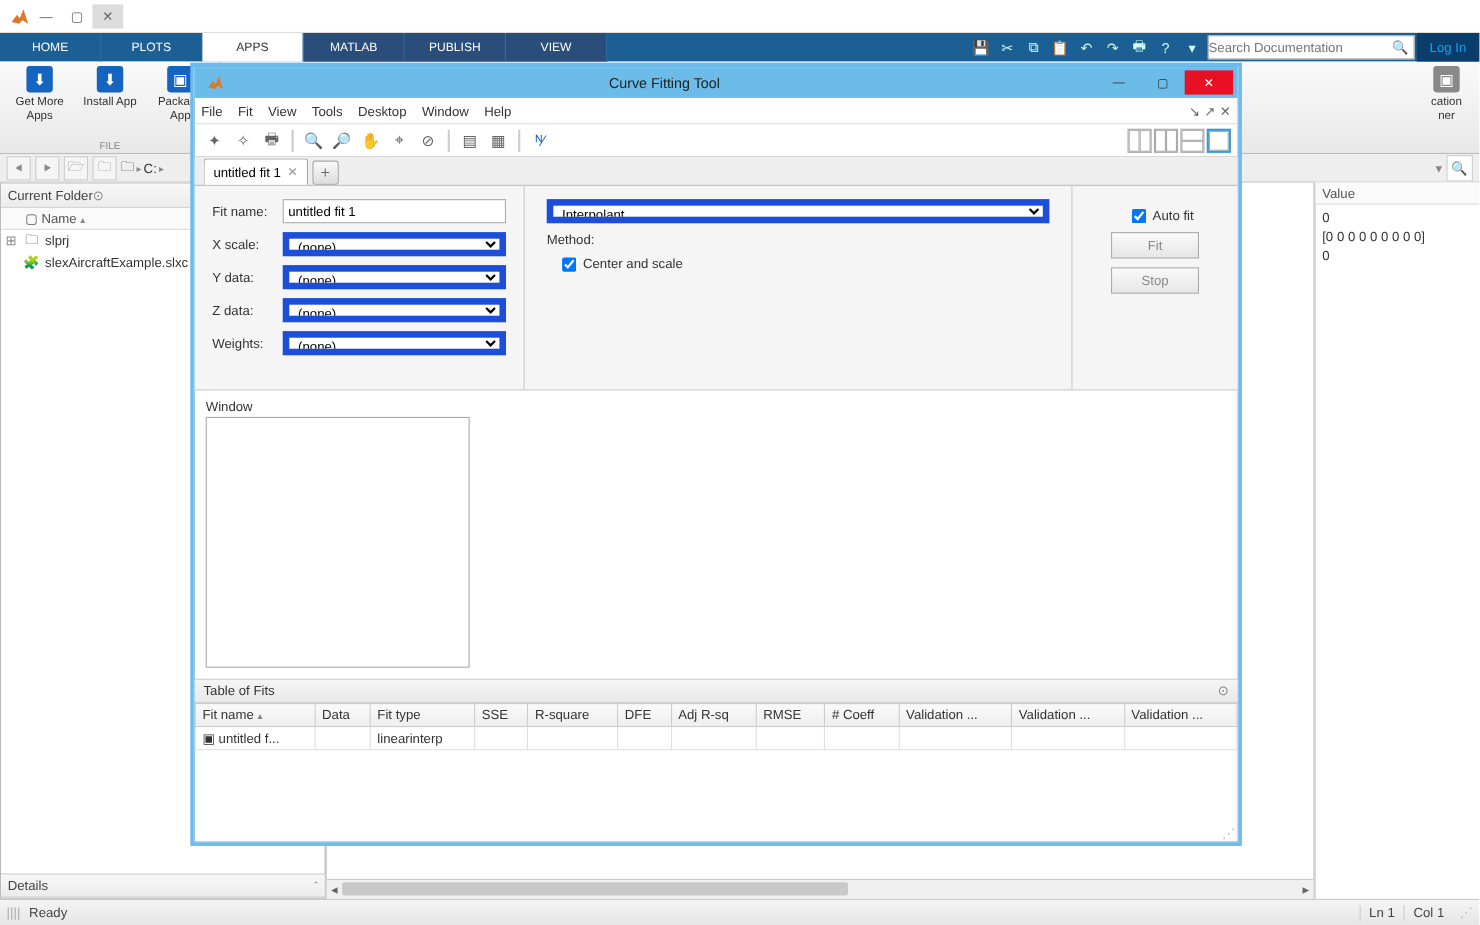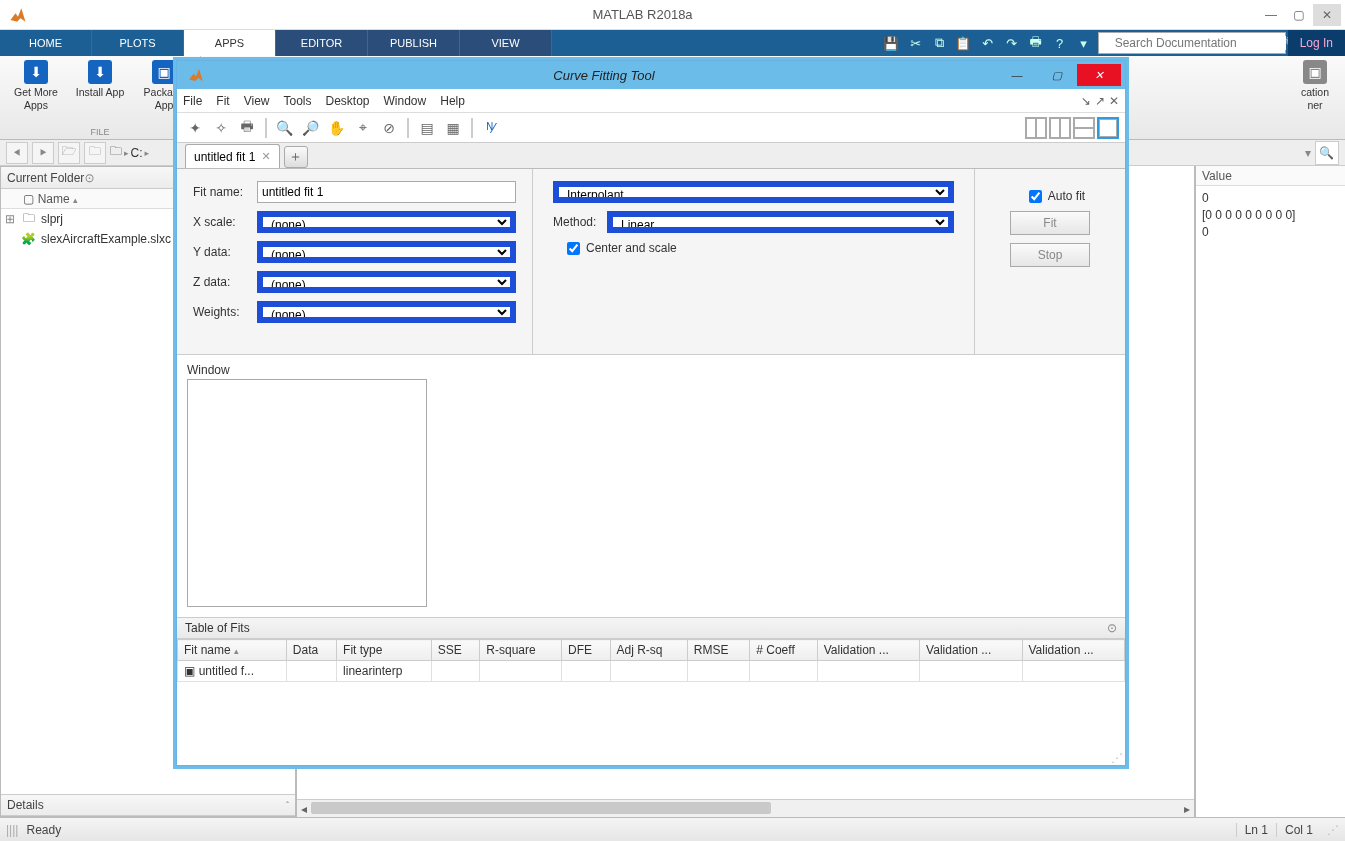--- a/index.html
+++ b/index.html
@@ -13,23 +13,23 @@
 .winbtn { width: 28px; height: 22px; display: flex; align-items: center; justify-content: center; color: #666; }
 .winbtn.close-g { background: #ddd; }
 
 .toolstrip-tabs { height: 26px; background: #1c5f94; display: flex; align-items: stretch; }
 .ts-tab { width: 92px; display: flex; align-items: center; justify-content: center; color: #fff; font-size: 11px; border-right: 1px solid #2a6ea3; }
 .ts-tab.active { background: #fff; color: #333; }
 .ts-tab.alt { background: #2a4d7a; }
 .ts-right { margin-left: auto; display: flex; align-items: center; }
 .ts-icon-btn { width: 24px; height: 26px; display: flex; align-items: center; justify-content: center; color: #cfe; font-size: 13px; }
 .search-doc { width: 188px; height: 22px; background: #fff; border: 1px solid #aaa; display: flex; align-items: center; margin: 0 2px; }
-.search-doc input { border: none; outline: none; flex: 1; padding: 0 16px; font-size: 12px; color: #888; }
+.search-doc input { border: none; outline: none; flex: 1; padding: 0 0; font-size: 12px; color: #888; }
 .search-doc .sicon { width: 22px; display: flex; align-items: center; justify-content: center; color: #1c5f94; }
-.login-btn { background: #0a3d6b; color: #f9a8d4; padding: 0 12px; height: 26px; display: flex; align-items: center; font-size: 12px; }
+.login-btn { background: #0a3d6b; color: #0ea5e9; padding: 0 12px; height: 26px; display: flex; align-items: center; font-size: 12px; }
 
 .toolstrip-body { height: 84px; background: linear-gradient(#fafafa,#e8e8e8); border-bottom: 1px solid #bbb; display: flex; }
 .ts-group { border-right: 1px solid #ccc; padding: 4px 10px 0 10px; display: flex; flex-direction: column; align-items: center; }
 .ts-group .row { display: flex; gap: 12px; }
 .ts-bigbtn { display: flex; flex-direction: column; align-items: center; width: 52px; font-size: 10.5px; color: #333; text-align: center; line-height: 1.2; }
 .ts-bigbtn .ic { width: 24px; height: 24px; background: #1565c0; border-radius: 3px; margin-bottom: 2px; display:flex; align-items:center; justify-content:center; color:#fff; font-size:14px; }
 .ts-group-label { font-size: 9px; color: #888; margin-top: auto; margin-bottom: 2px; }
 
 .addr-bar { height: 26px; background: #eee; border-bottom: 1px solid #ccc; display: flex; align-items: center; padding: 0 6px; gap: 4px; }
 .addr-seg { width: 22px; height: 22px; background: #f5f5f5; border: 1px solid #ccc; display: flex; align-items: center; justify-content: center; color: #888; }
@@ -56,21 +56,21 @@
 .right-col { width: 150px; display: flex; flex-direction: column; }
 .right-col .cols { height: 20px; border-bottom: 1px solid #ddd; background:#fafafa; padding: 0 6px; display: flex; align-items: center; color: #555; }
 .right-col .body { flex:1; padding: 4px 6px; color:#333; font-size:12px; line-height:1.4; }
 
 .statusbar { height: 24px; background: linear-gradient(#f4f4f4,#e6e6e6); border-top: 1px solid #bbb; display: flex; align-items: center; padding: 0 6px; font-size: 12px; color: #444; }
 .statusbar .spacer { flex: 1; }
 .statusbar .seg { border-left: 1px solid #ccc; padding: 0 8px; }
 
 
 .cftool { position: absolute; left: 176px; top: 60px; width: 950px; height: 706px; background: #fff; border: 1px solid #66b3e6; box-shadow: 0 0 0 3px #6bbce9; }
-.cftool-titlebar { height: 28px; background: #6bbce9; display: flex; align-items: center; padding: 0 4px; font-style: italic; }
+.cftool-titlebar { height: 28px; background: #6bbce9; display: flex; align-items: center; padding: 0 4px; }
 .cftool-titlebar .logo { width: 18px; height: 18px; margin: 0 6px; }
 .cftool-titlebar .title { flex: 1; text-align: center; color: #222; font-size: 13px; }
 .cftool-titlebar .wbtn { width: 40px; height: 22px; display: flex; align-items: center; justify-content: center; font-size: 11px; color:#333; }
 .cftool-titlebar .wbtn.close { background: #e81123; color: #fff; width: 44px; }
 
 .cftool-menus { height: 24px; display: flex; align-items: center; padding: 0 6px; gap: 14px; color: #333; font-size: 12px; border-bottom: 1px solid #ddd; }
 .cftool-menus .right { margin-left: auto; display:flex; gap:4px; color:#666; }
 
 .cftool-toolbar { height: 30px; border-bottom: 1px solid #ccc; display: flex; align-items: center; padding: 0 6px; gap: 2px; }
 .tbtn { width: 24px; height: 24px; border: 1px solid transparent; display:flex; align-items:center; justify-content:center; color:#666; font-size:14px; }
@@ -79,21 +79,21 @@
 .layout-btn { width:22px; height:22px; border:1px solid #aaa; display:flex; }
 .layout-btn .cell { flex:1; border:1px solid #aaa; }
 .layout-btn.single.active { border:2px solid #3399dd; }
 
 .cftool-tabs { height: 26px; background: #eee; border-bottom: 1px solid #bbb; display: flex; align-items: flex-end; padding-left: 8px; }
 .cf-tab { height: 24px; background: #fff; border: 1px solid #aaa; border-bottom: none; border-radius: 3px 3px 0 0; padding: 0 8px; display: flex; align-items: center; gap: 6px; font-size: 12px; }
 .cf-tab .x { color:#999; font-size:11px; }
 .cf-addtab { width: 24px; height: 22px; border: 1px solid #aaa; border-radius: 3px; background: linear-gradient(#fafafa,#ddd); display:flex; align-items:center; justify-content:center; margin-left:4px; color:#666; font-size:14px; }
 
 .cftool-upper { display: flex; height: 186px; background: #f5f5f5; border-bottom: 1px solid #ccc; }
-.uleft { width: 356px; padding: 12px 16px; border-right: 1px solid #ccc; }
+.uleft { width: 300px; padding: 12px 16px; border-right: 1px solid #ccc; }
 .formrow { display: flex; align-items: center; margin-bottom: 8px; }
 .formrow label { width: 64px; color: #333; font-size: 12px; }
 .formrow input[type=text] { flex:1; height: 22px; border: 1px solid #aaa; padding: 0 4px; font-size:12px; }
 .formrow select { flex:1; height: 22px; border: 6px solid #1d4ed8; background:#fff; font-size:12px; padding:0 4px; }
 
 .umid { flex:1; padding: 12px 20px; border-right: 1px solid #ccc; }
 .umid .formrow label { width: 54px; }
 .umid select.wide { width: 100%; }
 .chk { display:flex; align-items:center; gap:6px; font-size:12px; color:#333; margin-top:8px;margin-left:14px; }
 
@@ -117,33 +117,32 @@
 .collapse-ic { color:#888; }
 svg.mlogo path { fill:#d97b29; }
 </style>
 </head>
 <body>
 
 <div class="matlab-titlebar">
   <svg class="logo mlogo" viewBox="0 0 24 24">
       <path d="M3 18 L9 10 L12 14 L16 4 L21 20 L15 16 L11 20 Z"></path>
     </svg>
-  <div class="title">MATLAB R2018a</div>
   <div class="winbtns">
     <div class="winbtn">—</div>
     <div class="winbtn">▢</div>
     <div class="winbtn close-g">✕</div>
   </div>
 </div>
 
 <div class="toolstrip-tabs">
   <div class="ts-tab">HOME</div>
   <div class="ts-tab">PLOTS</div>
   <div class="ts-tab active">APPS</div>
-  <div class="ts-tab alt">EDITOR</div>
+  <div class="ts-tab alt">MATLAB</div>
   <div class="ts-tab alt">PUBLISH</div>
   <div class="ts-tab alt">VIEW</div>
   <div class="ts-right">
     <div class="ts-icon-btn">💾</div>
     <div class="ts-icon-btn">✂</div>
     <div class="ts-icon-btn">⧉</div>
     <div class="ts-icon-btn">📋</div>
     <div class="ts-icon-btn">↶</div>
     <div class="ts-icon-btn">↷</div>
     <div class="ts-icon-btn">🖶</div>
@@ -346,21 +345,20 @@
           <label>Weights:</label>
           <select><option>(none)</option></select>
         </div>
     </div>
     <div class="umid">
       <div class="formrow">
           <select class="wide"><option>Interpolant</option></select>
         </div>
       <div class="formrow">
           <label>Method:</label>
-          <select><option>Linear</option></select>
         </div>
       <div class="chk">
           <input type="checkbox" checked="" style="">
           <span>Center and scale</span>
         </div>
     </div>
     <div class="uright">
       <div class="chk">
           <input type="checkbox" checked="" style="">
           <span>Auto fit</span>

